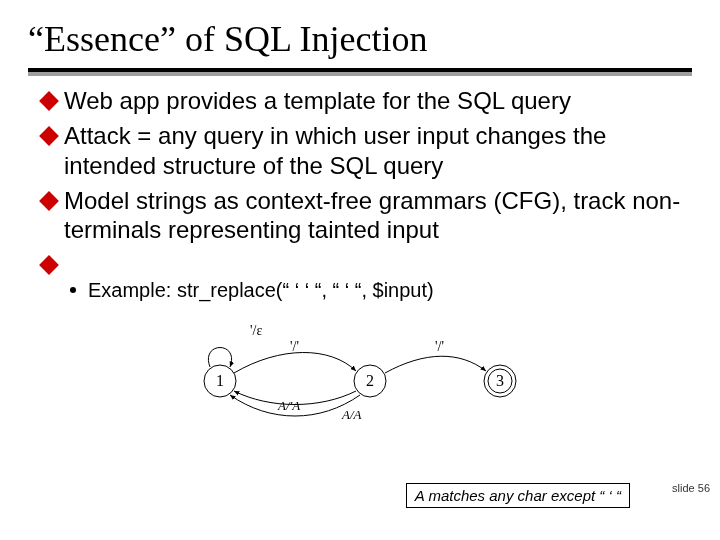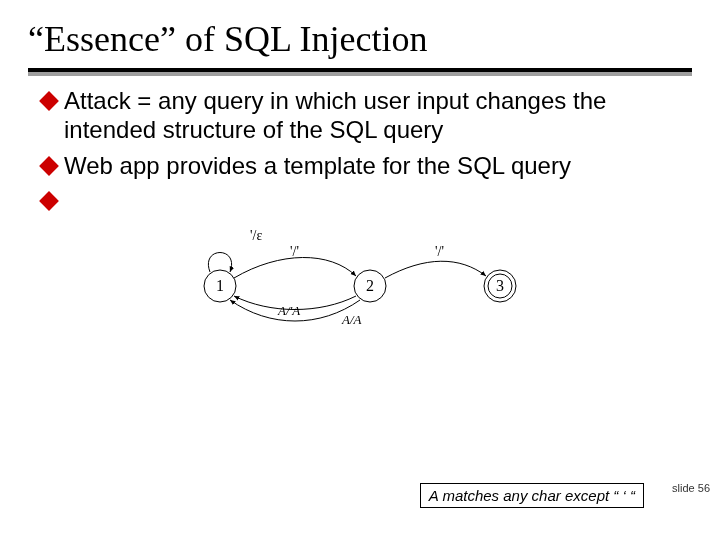--- a/index.html
+++ b/index.html
@@ -68,21 +68,21 @@
     border-radius: 50%;
     background: #000;
     margin: 9px 12px 0 0;
   }
   .diagram {
     display: block;
     margin: 8px auto 0 auto;
   }
   .caption {
     position: absolute;
-    right: 76px;
+    right: 90px;
     bottom: 32px;
     border: 1px solid #000;
     padding: 3px 8px;
     font-style: italic;
     font-size: 15px;
     background: #fff;
   }
   .footer {
     position: absolute;
     right: 10px;
@@ -95,28 +95,36 @@
 <body>
 
 <div class="slide">
 
   <div class="title">“Essence” of SQL Injection</div>
   <div class="rule"></div>
 
   <div class="bullets">
     <div class="bullet">
       <span class="diamond"></span>
+      <span>Web app provides a template for the SQL query</span>
+    </div>
+    <div class="bullet">
+      <span class="diamond"></span>
       <span>Attack = any query in which user input changes the intended structure of the SQL query</span>
     </div>
     <div class="bullet">
       <span class="diamond"></span>
-      <span>Web app provides a template for the SQL query</span>
+      <span>Model strings as context-free grammars (CFG), track non-terminals representing tainted input</span>
     </div>
     <div class="bullet">
       <span class="diamond"></span>
+    </div>
+    <div class="sub">
+      <span class="dot"></span>
+      <span>Example: str_replace(“ ‘ ‘ “, “ ‘ “, $input)</span>
     </div>
   </div>
 
   <svg class="diagram" width="400" height="110">
     <defs>
       <marker id="arr" viewBox="0 0 10 10" refX="9" refY="5" markerWidth="6" markerHeight="6" orient="auto">
         <path d="M0,1 L9,5 L0,9 Z" fill="#000"></path>
       </marker>
     </defs>
 

